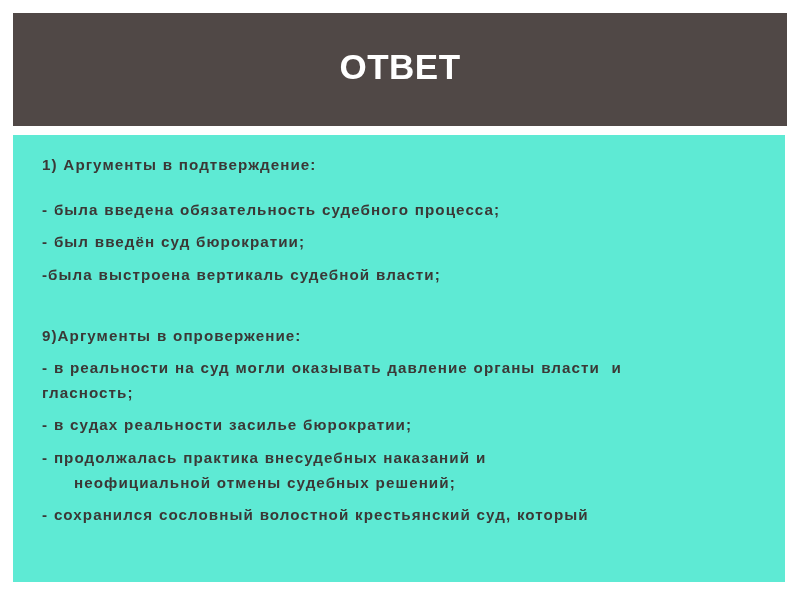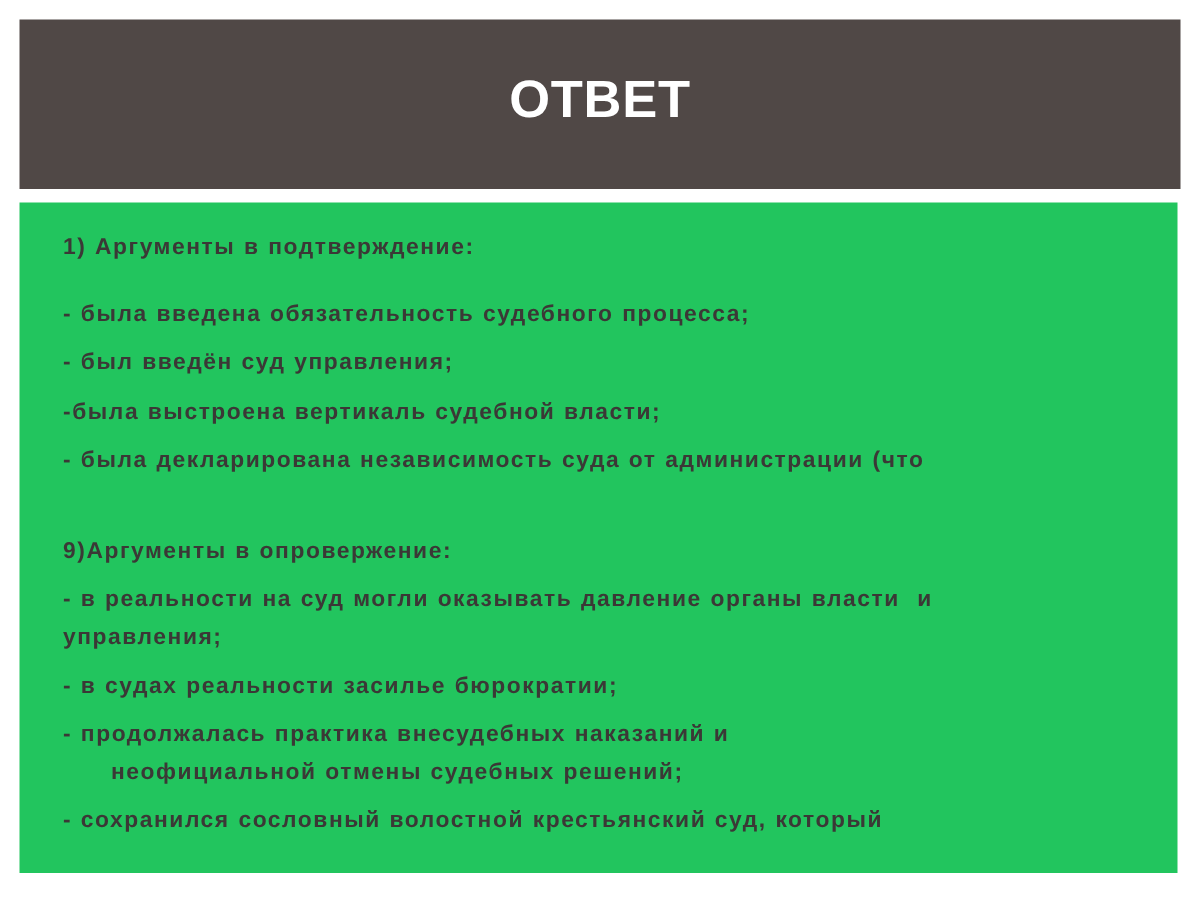--- a/index.html
+++ b/index.html
@@ -92,31 +92,30 @@
 </style>
 </head>
 <body style="background: rgb(255, 255, 255);">
 
 <div class="slide">
 
   <div class="title-banner" style="background: rgb(80, 72, 70);">
     <div class="title-text" style="color: rgb(255, 255, 255);">ОТВЕТ</div>
   </div>
 
-  <div class="body-panel" style="background: #22c55e;">
+  <div class="body-panel" style="background: #5eead4;">
     <div class="body-list" id="argument-list">
         <div class="body-line para" style="color: rgb(59, 56, 54);">1) Аргументы в подтверждение:</div>
         <div class="body-line para" style="color: rgb(59, 56, 54); margin-top: 16px;">- была введена обязательность судебного процесса;</div>
-        <div class="body-line para" style="color: rgb(59, 56, 54);">- был введён суд управления;</div>
+        <div class="body-line para" style="color: rgb(59, 56, 54);">- был введён суд бюрократии;</div>
         <div class="body-line para" style="color: rgb(59, 56, 54);">-была выстроена вертикаль судебной власти;</div>
-        <div class="body-line para" style="color: rgb(59, 56, 54);">- была декларирована независимость суда от администрации (что</div>
         <div class="body-line spacer" style="color: rgb(59, 56, 54);"></div>
         <div class="body-line para" style="color: rgb(59, 56, 54);">9)Аргументы в опровержение:</div>
         <div class="body-line para" style="color: rgb(59, 56, 54);">- в реальности на суд могли оказывать давление органы власти  и</div>
-        <div class="body-line cont" style="color: rgb(59, 56, 54);">управления;</div>
+        <div class="body-line cont" style="color: rgb(59, 56, 54);">гласность;</div>
         <div class="body-line para" style="color: rgb(59, 56, 54);">- в судах реальности засилье бюрократии;</div>
         <div class="body-line para" style="color: rgb(59, 56, 54);">- продолжалась практика внесудебных наказаний и</div>
         <div class="body-line cont" style="color: rgb(59, 56, 54); margin-left: 32px;">неофициальной отмены судебных решений;</div>
         <div class="body-line para" style="color: rgb(59, 56, 54);">- сохранился сословный волостной крестьянский суд, который</div>
       </div>
   </div>
 
 </div>
 
 </body></html>

